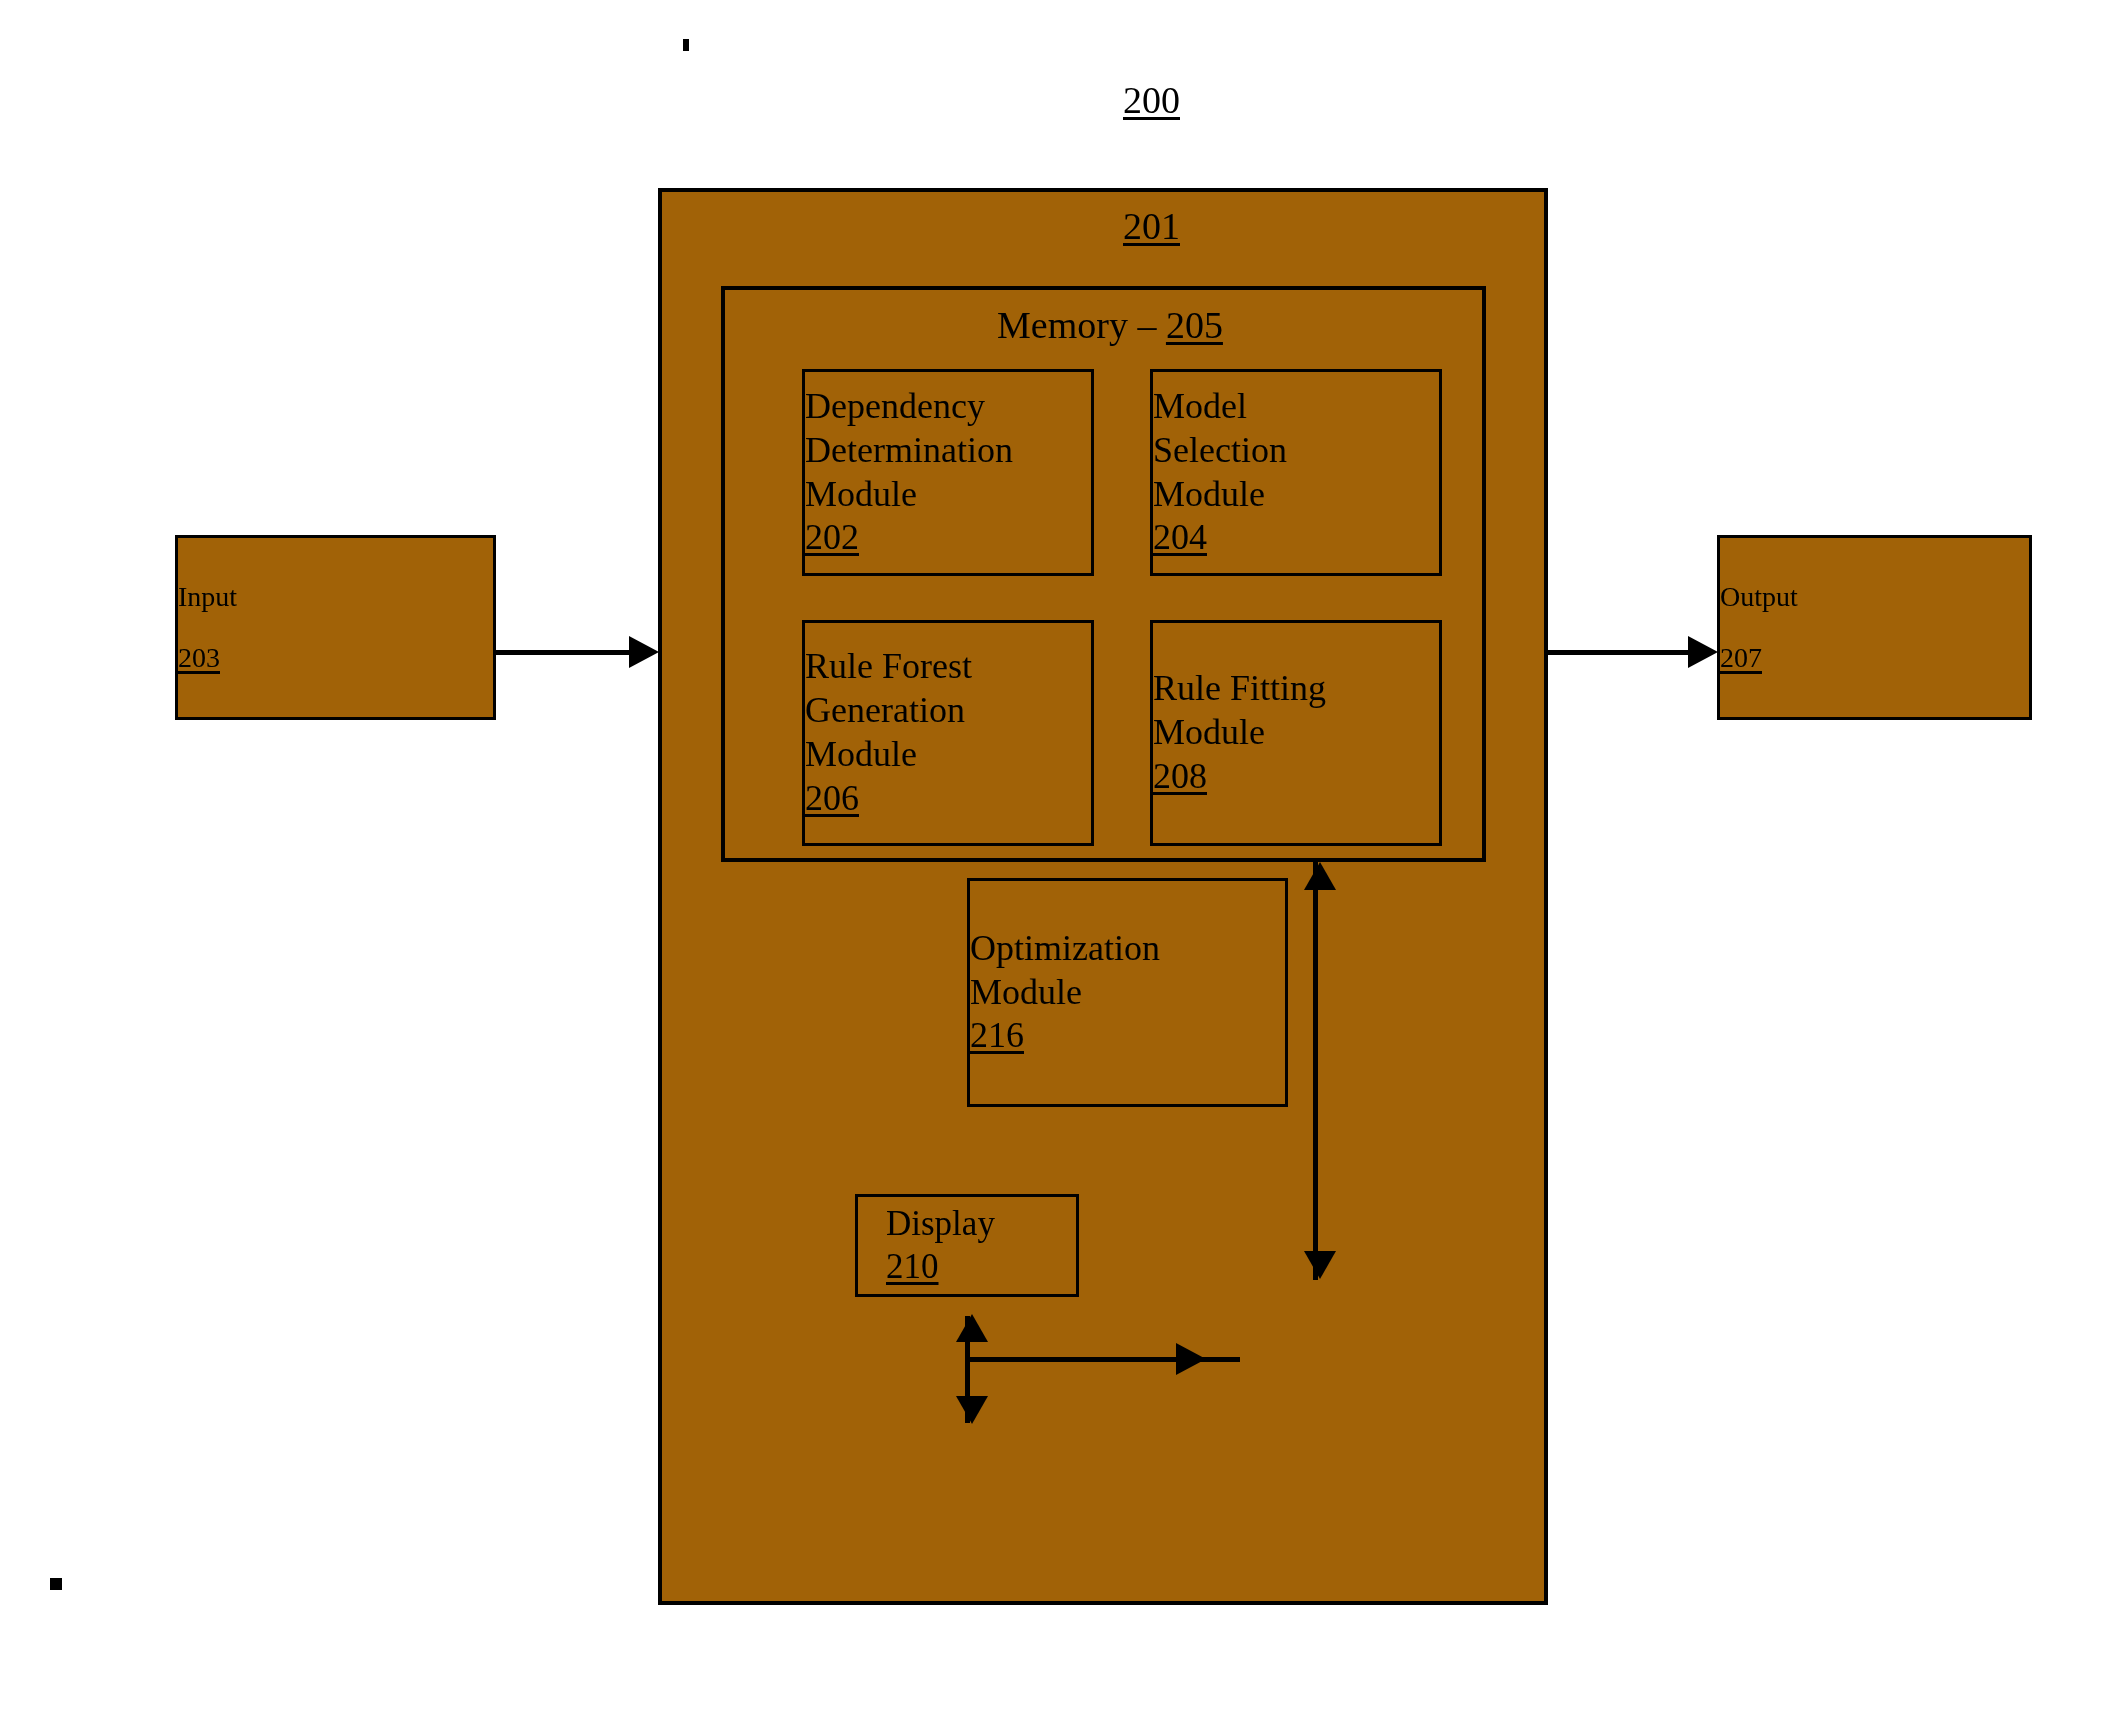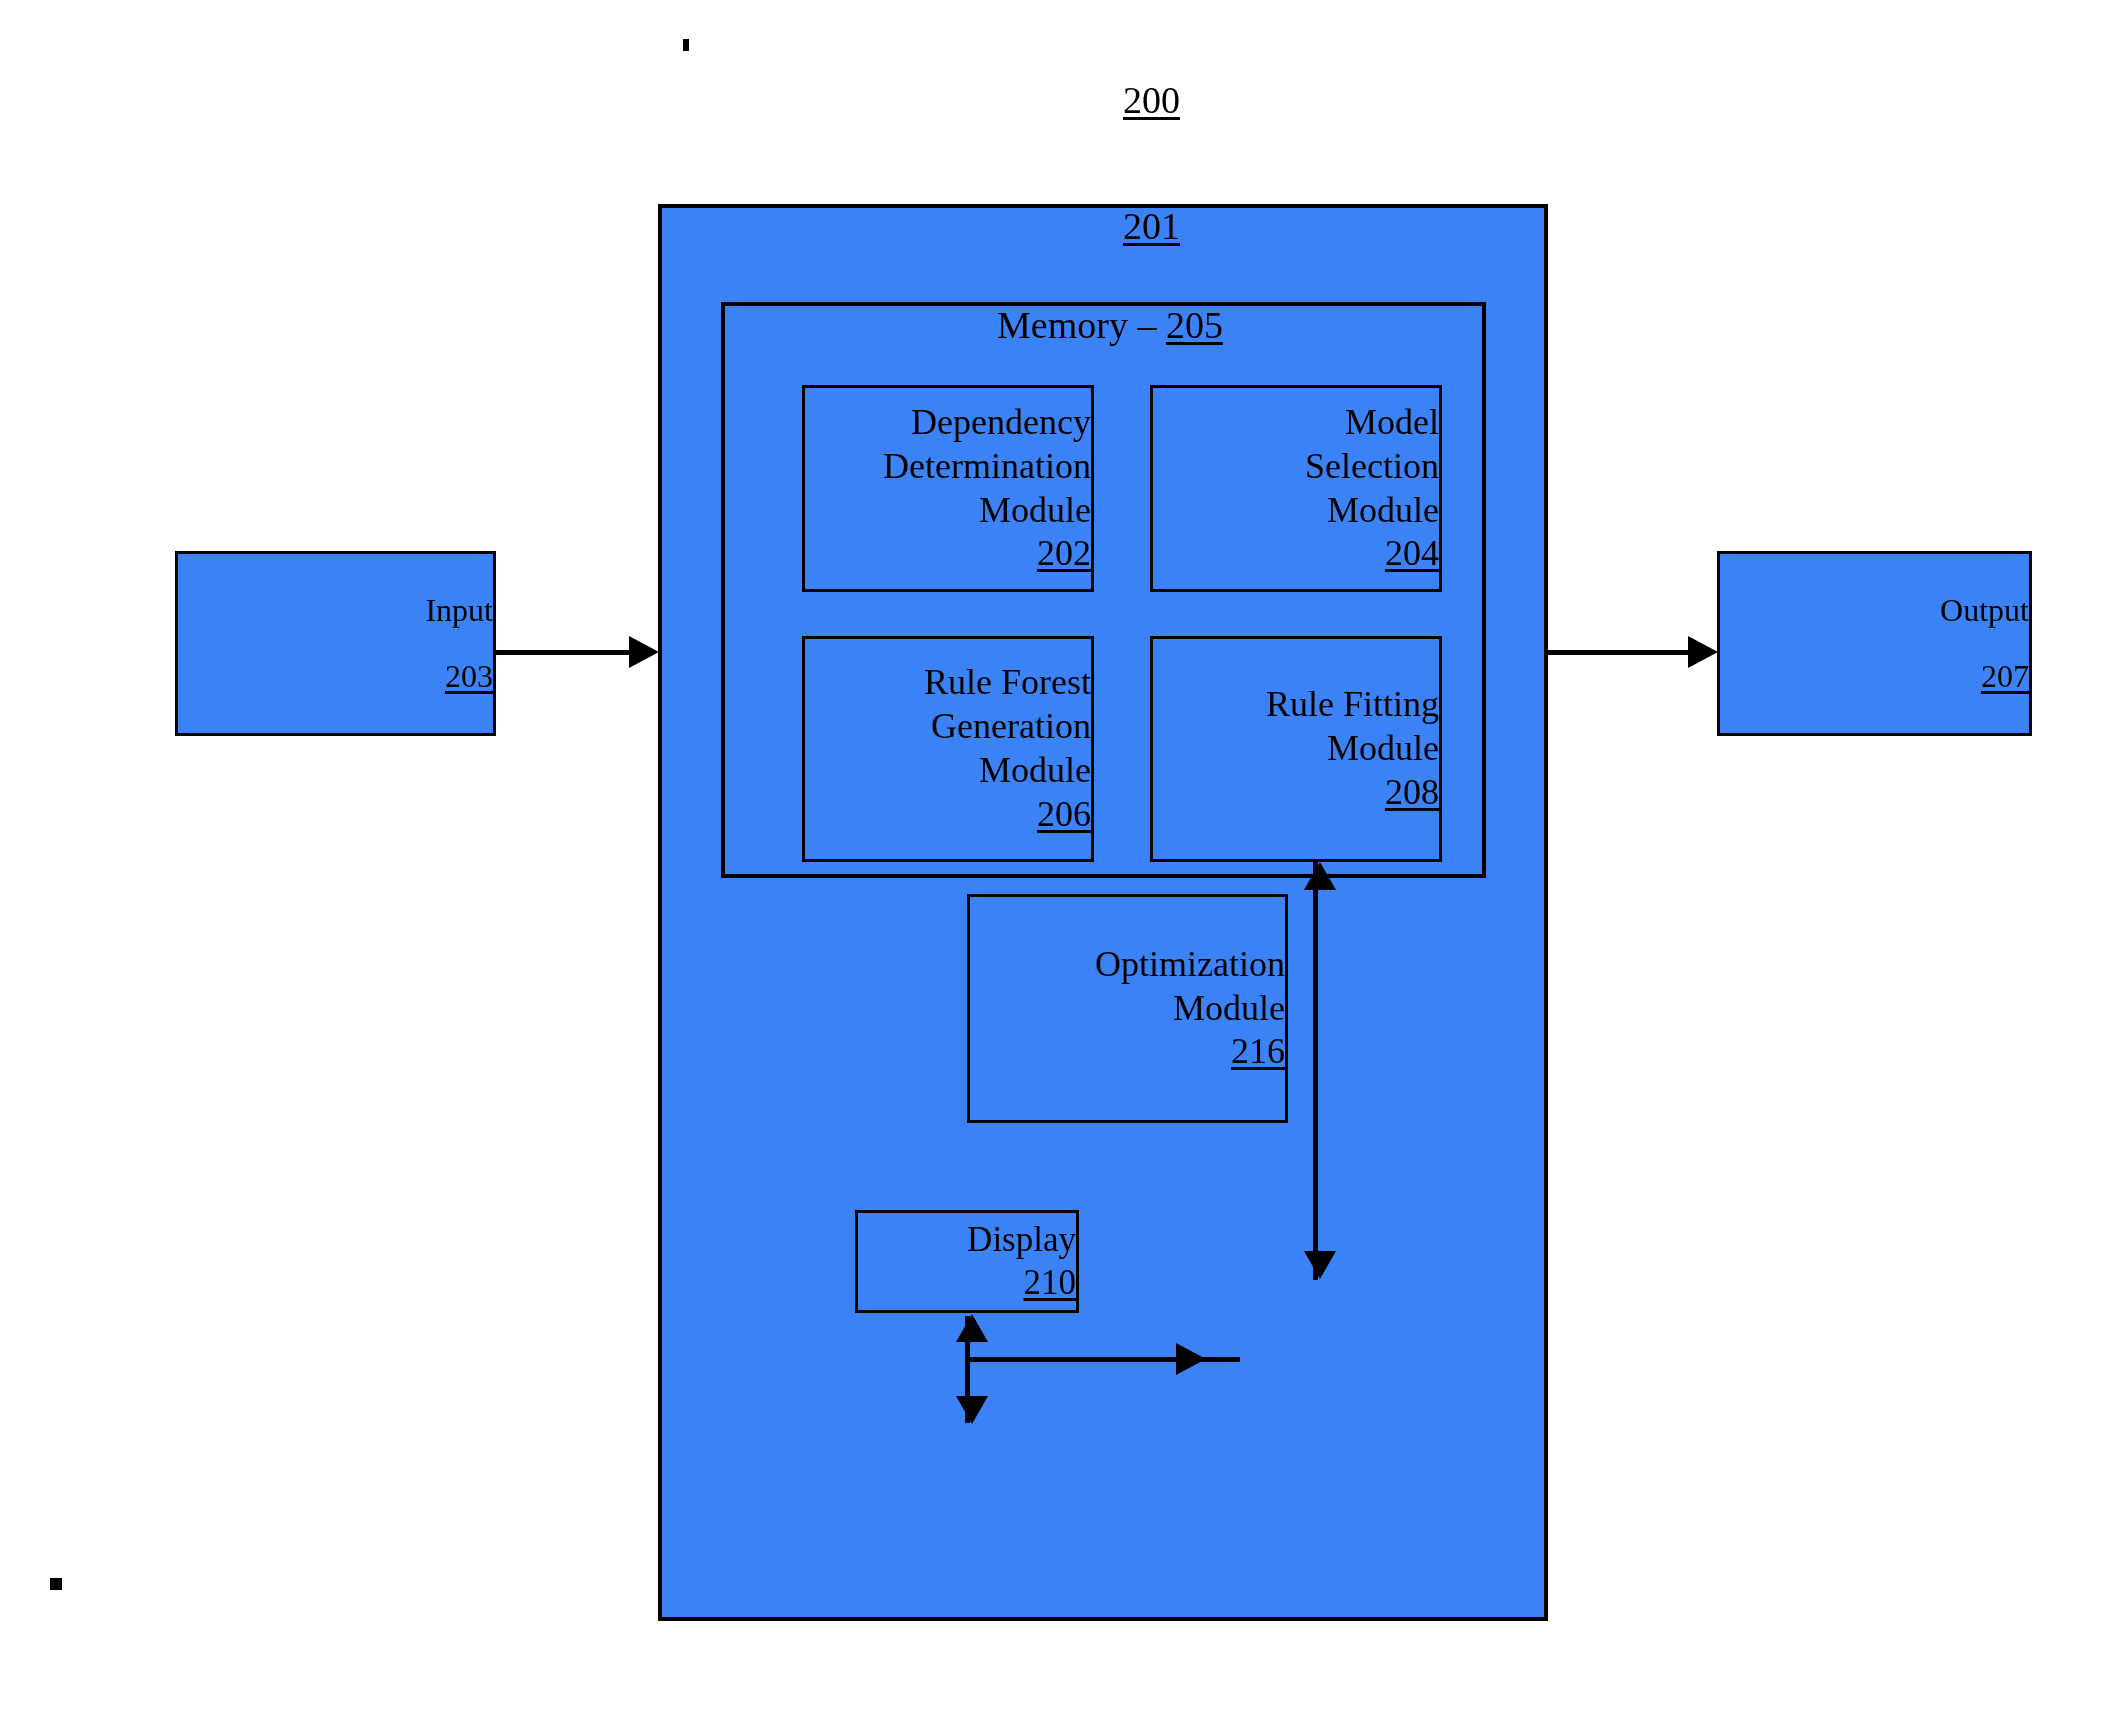--- a/index.html
+++ b/index.html
@@ -15,28 +15,27 @@
     font-family: Liberation Serif, serif;
     color: #000000;
     overflow: hidden;
   }
 
   
   .box {
     position: absolute;
     box-sizing: border-box;
     border: 4.1px solid #000;
-    background: #3b82f6;
+    background: #a16207;
     display: flex;
     flex-direction: column;
-    align-items: flex-end;
+    align-items: flex-start;
     justify-content: center;
     text-align: center;
     line-height: 1.22;
-    margin-top: 16px;
   }
   .box.thin { border-width: 3.3px; }
 
   .label-line { display: block; white-space: nowrap; }
   .ref {
     display: inline-block;
     text-decoration: underline;
     text-underline-offset: 4.1px;
     text-decoration-thickness: 2.5px;
   }
@@ -97,21 +96,21 @@
   #optimization-box      { left: 967px; top: 878px; width: 321px; height: 229px; }
 
   #input-box  { left: 175px;  top: 535px; width: 321px; height: 185px; }
   #output-box { left: 1717px; top: 535px; width: 315px; height: 185px; }
 
   #display-box   { left: 855px; top: 1194px; width: 224px; height: 103px; padding-left: 28px; }
   #processor-box { left: 1206px; top: 1277px; width: 224px; height: 127px; }
   #userinterface-box { left: 855px; top: 1421px; width: 224px; height: 163px; }
 
   .module-text { font-size: 36px; }
-  .io-text     { font-size: 32px; gap: 27px; }
+  .io-text     { font-size: 28px; gap: 27px; }
   .small-text  { font-size: 35px; }
 
   
   #input-arrow-line { left: 496px; top: 650px; width: 148px; }
   #input-arrow-head { left: 629px; top: 636px; }
 
   
   #output-arrow-line { left: 1548px; top: 650px; width: 140px; }
   #output-arrow-head { left: 1688px; top: 636px; }
 

